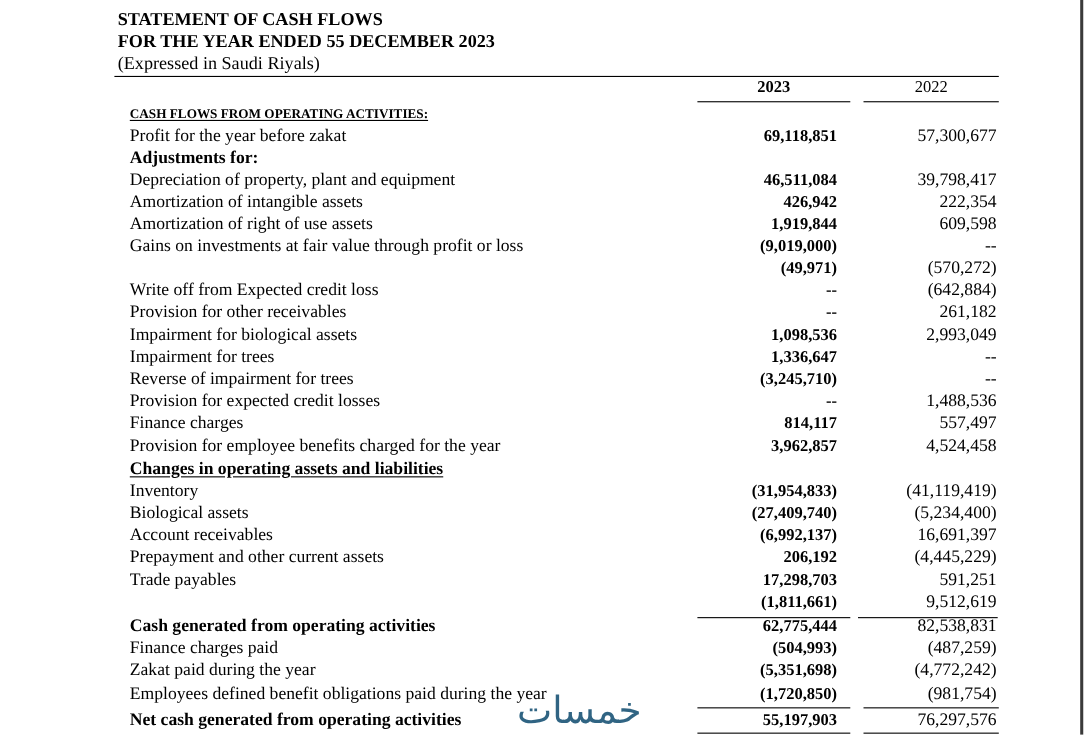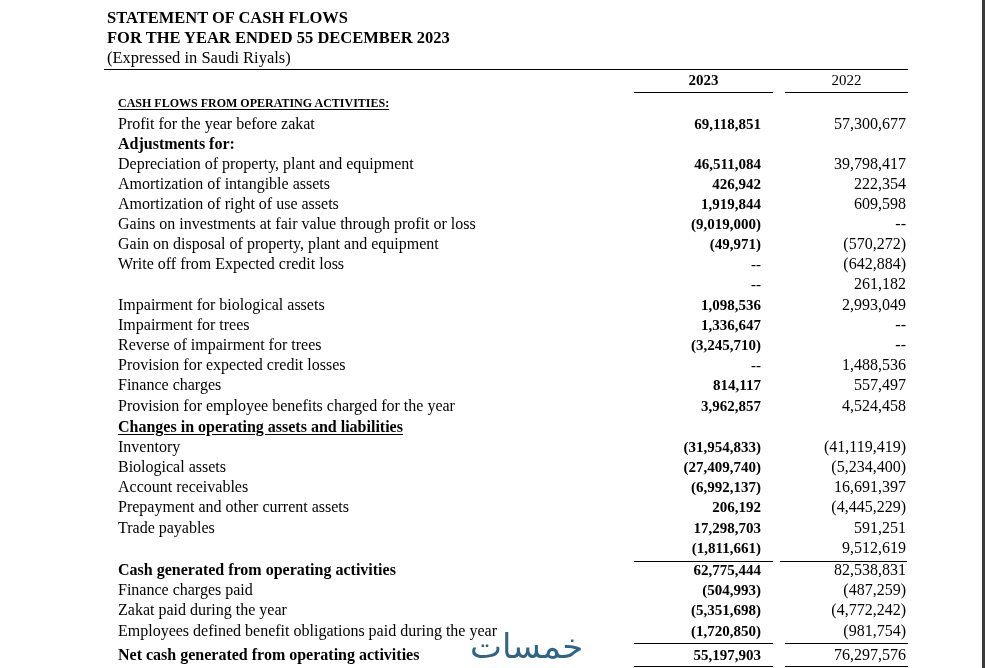--- a/index.html
+++ b/index.html
@@ -65,30 +65,30 @@
       <span class="label">Amortization of right of use assets</span>
       <span class="v23">1,919,844</span>
       <span class="v22">609,598</span>
     </div>
     <div class="row" style="top: 214px;">
       <span class="label">Gains on investments at fair value through profit or loss</span>
       <span class="v23">(9,019,000)</span>
       <span class="v22">--</span>
     </div>
     <div class="row" style="top: 234px;">
-      <span class="label">Gain on disposal of property, plant and equipment</span>
       <span class="v23">(49,971)</span>
       <span class="v22">(570,272)</span>
     </div>
     <div class="row" style="top: 254px;">
       <span class="label">Write off from Expected credit loss</span>
       <span class="v23">--</span>
       <span class="v22">(642,884)</span>
     </div>
     <div class="row" style="top: 274px;">
+      <span class="label">Provision for other receivables</span>
       <span class="v23">--</span>
       <span class="v22">261,182</span>
     </div>
     <div class="row" style="top: 295px;">
       <span class="label">Impairment for biological assets</span>
       <span class="v23">1,098,536</span>
       <span class="v22">2,993,049</span>
     </div>
     <div class="row" style="top: 315px;">
       <span class="label">Impairment for trees</span>

